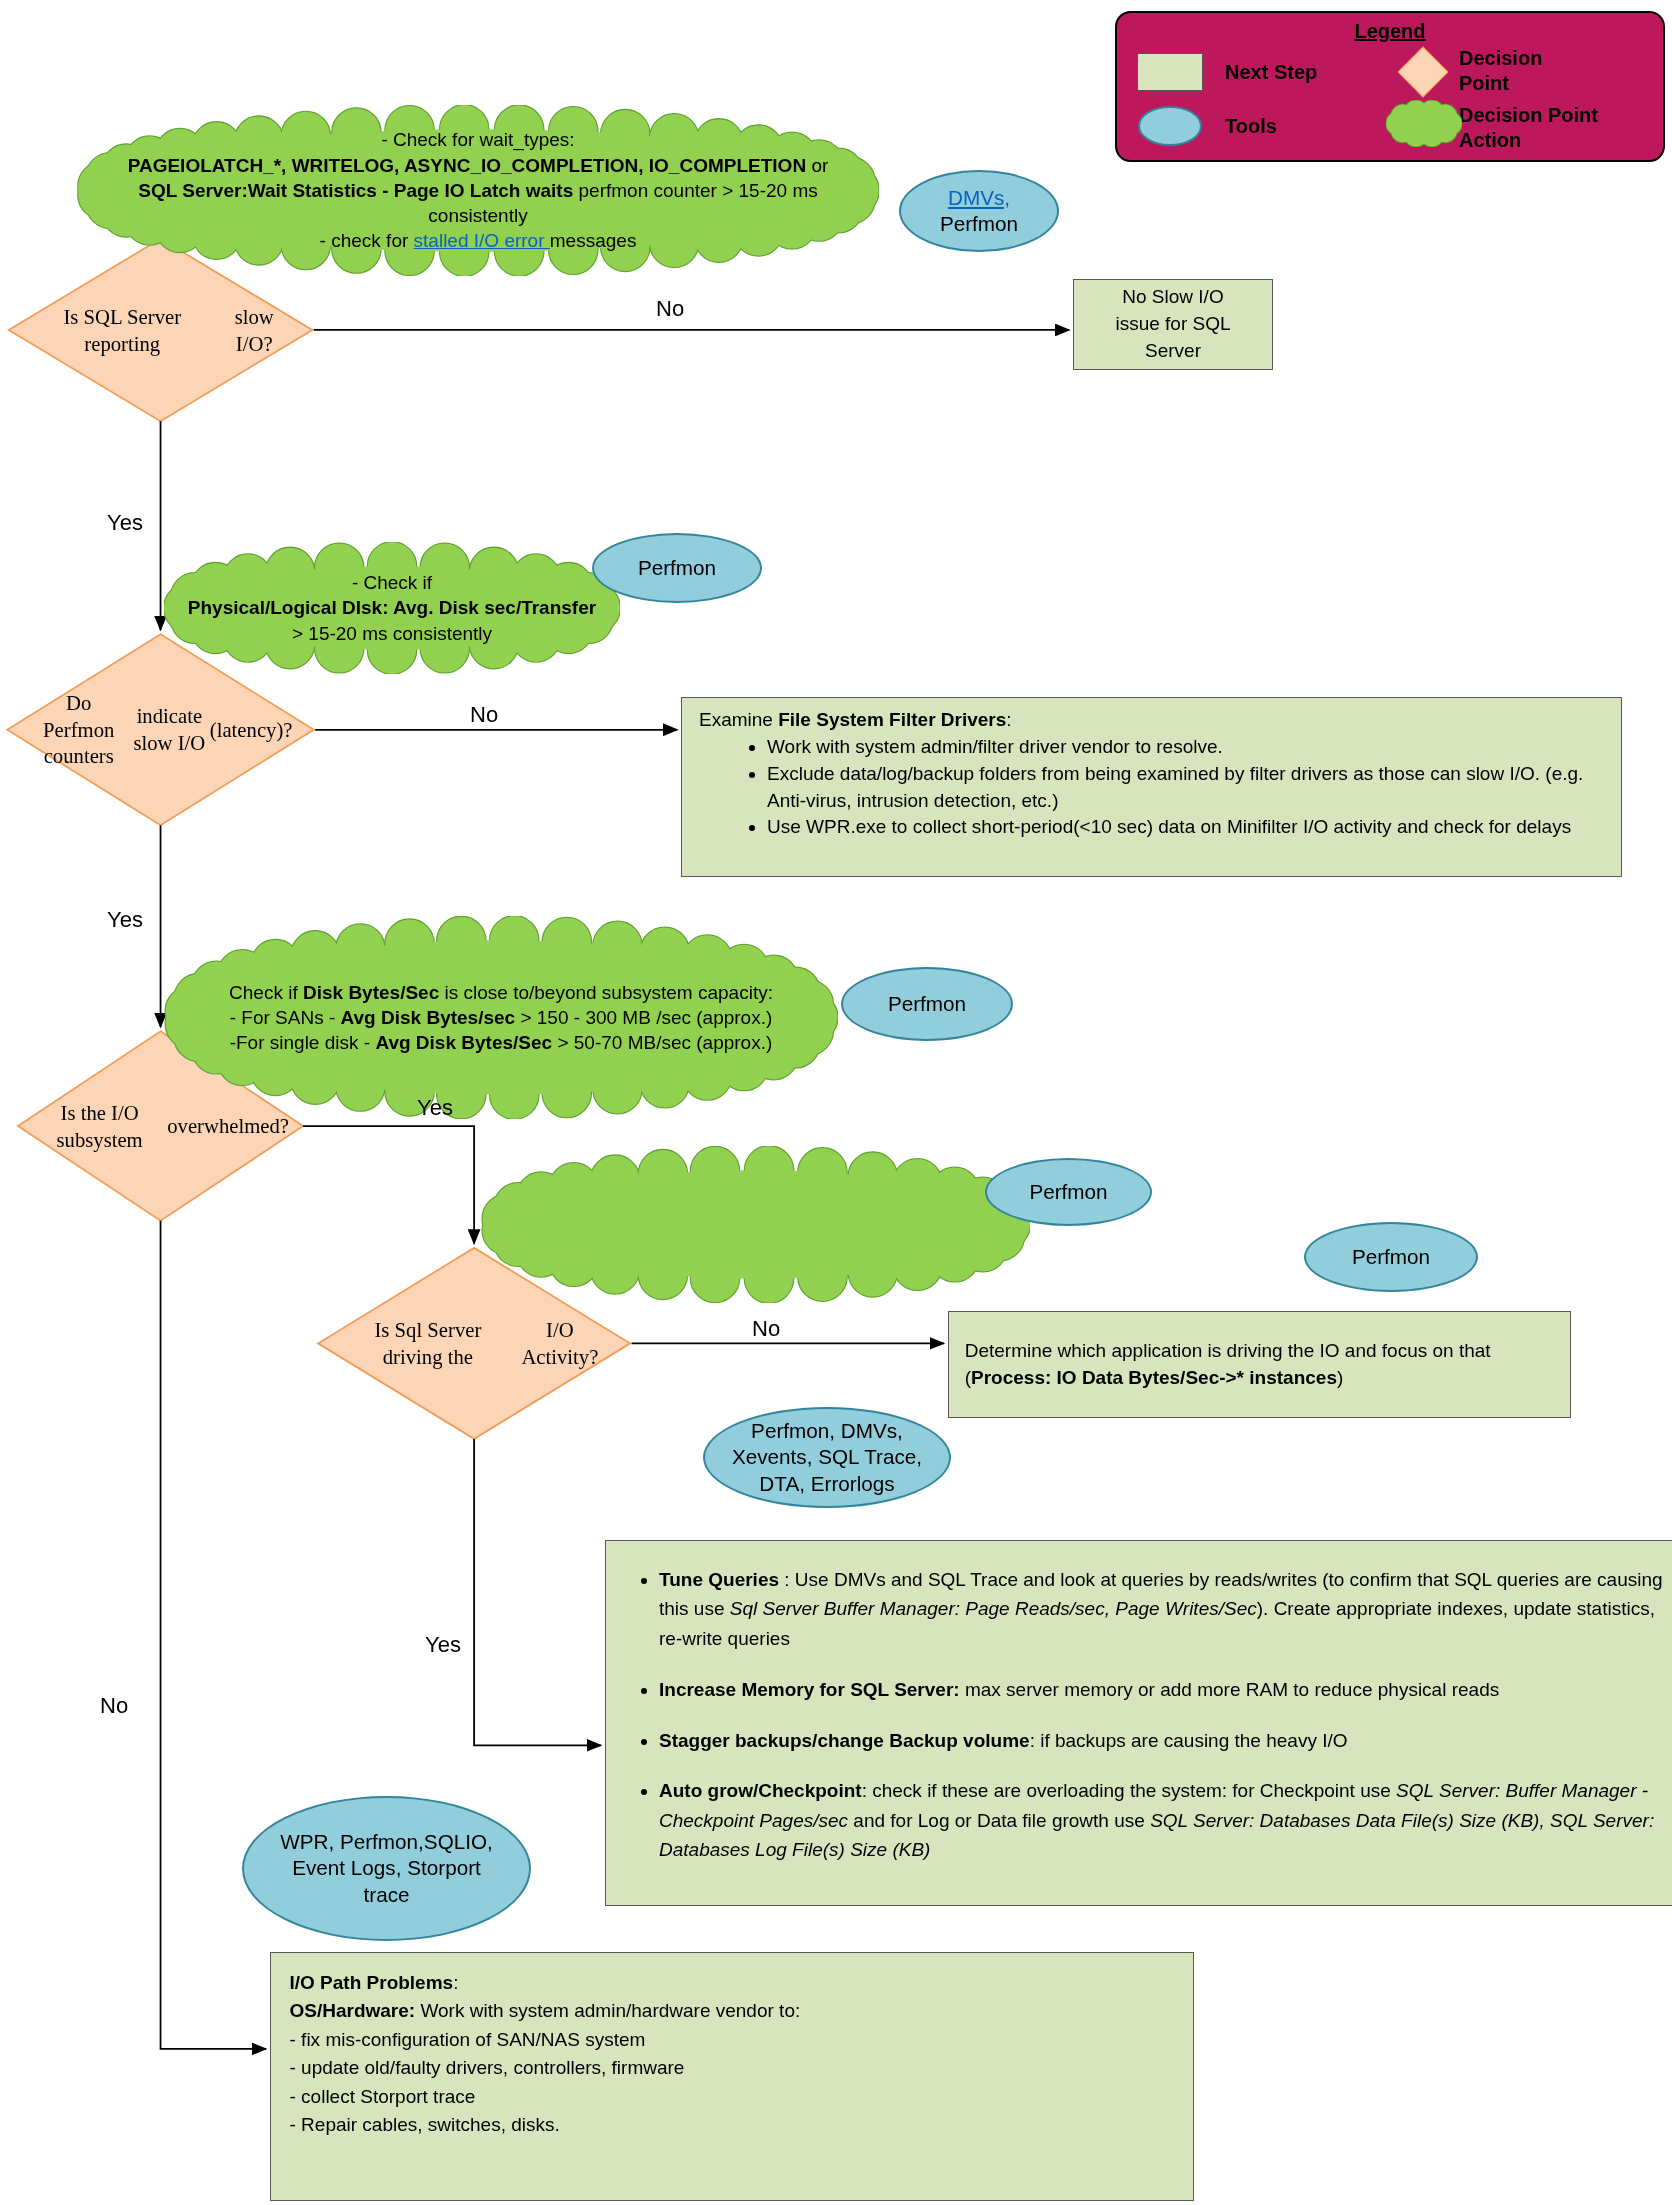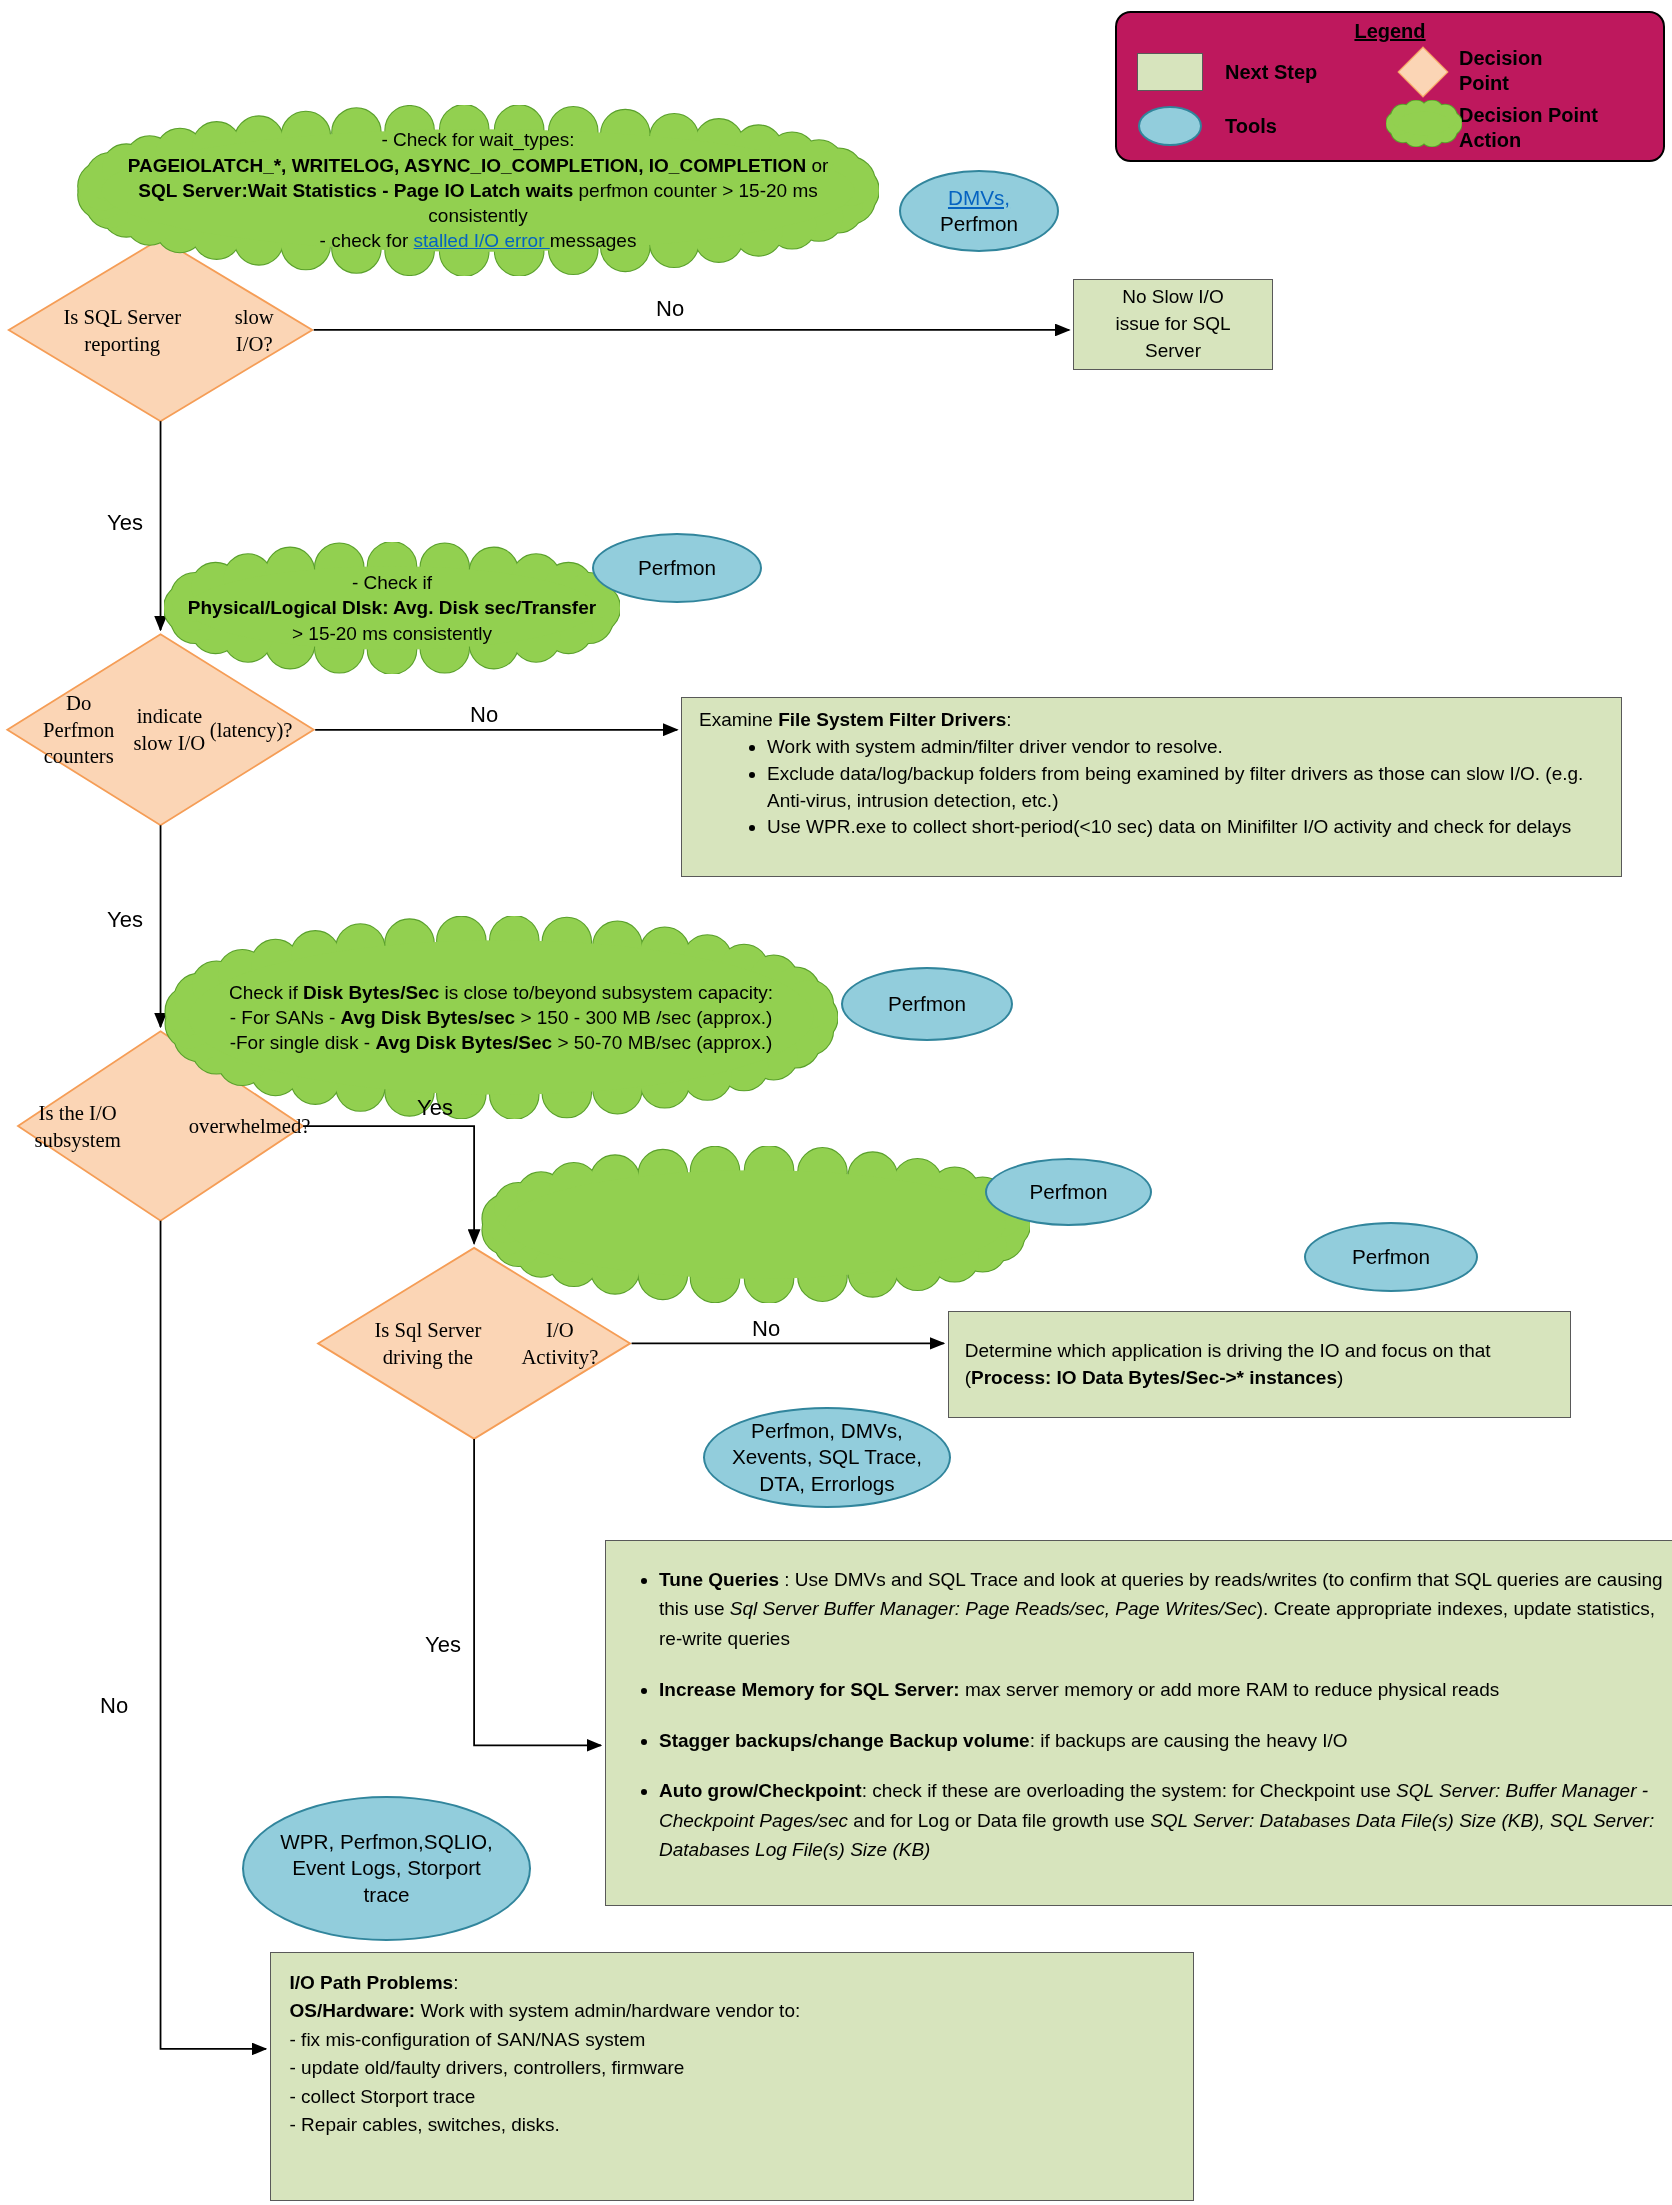--- a/index.html
+++ b/index.html
@@ -372,21 +372,21 @@
       <br>
       <span>slow I/O?</span>
     </div>
   <div class="dlabel" style="left:28.5px;top:673px;width:264px;height:114px;">
       <span>Do Perfmon counters</span>
       <br>
       <span>indicate slow I/O</span>
       <br>
       <span>(latency)?</span>
     </div>
-  <div class="dlabel" style="left:44px;top:1080px;width:257px;height:93px;gap:34px;">
+  <div class="dlabel" style="left:32px;top:1080px;width:257px;height:93px;">
       <span>Is the I/O subsystem</span>
       <br>
       <span>overwhelmed?</span>
     </div>
   <div class="dlabel" style="left:342px;top:1297px;width:264px;height:93px;">
       <span>Is Sql Server driving the</span>
       <br>
       <span>I/O Activity?</span>
     </div>
 

